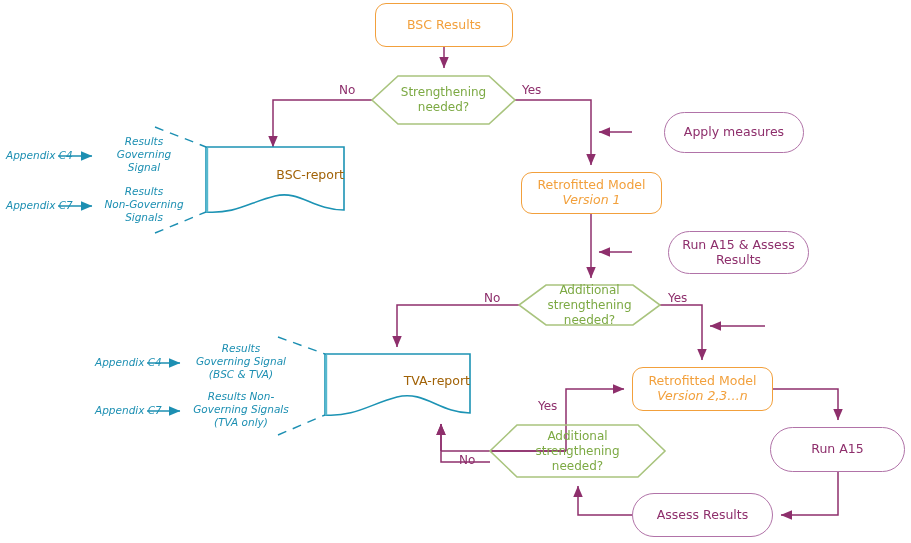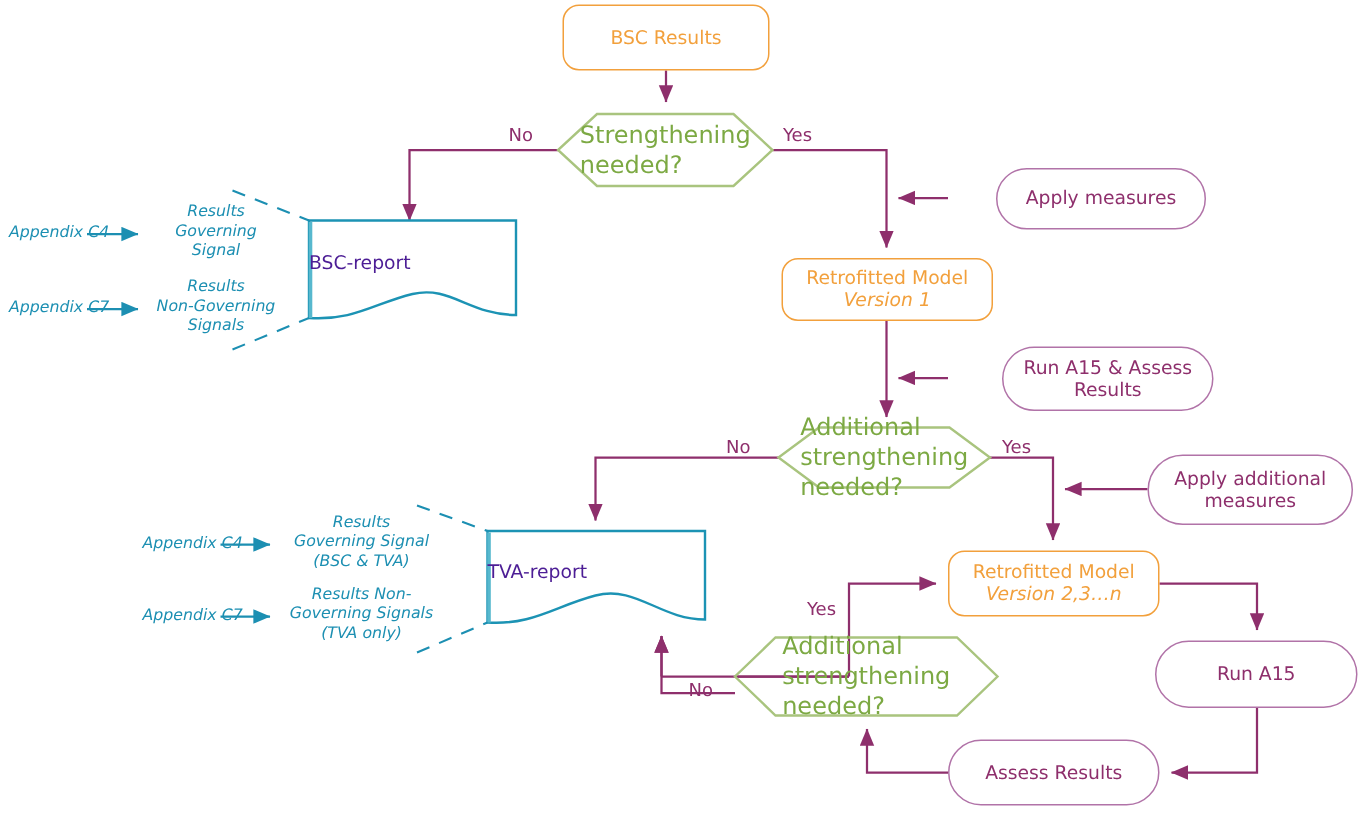--- a/index.html
+++ b/index.html
@@ -2,22 +2,22 @@
 <html><head>
 <meta charset="utf-8">
 <style>
   html,body{margin:0;padding:0;background:#ffffff;}
   body{font-family:"DejaVu Sans", sans-serif;}
   #stage{position:relative;width:911px;height:543px;overflow:hidden;background:#fff;padding-left:34px;}
   #wires{position:absolute;left:0;top:0;width:911px;height:543px;}
   .node{position:absolute;box-sizing:border-box;display:flex;align-items:center;justify-content:center;text-align:center;line-height:1.18;}
   .rrect{border:1.6px solid #F2A03C;border-radius:11px;color:#F2A03C;font-size:12.5px;}
   .pill{border:1.5px solid #B173A8;border-radius:999px;color:#8E2F6C;font-size:12.5px;}
-  .hexlabel{position:absolute;left:0;top:0;width:100%;height:100%;display:flex;align-items:center;justify-content:center;color:#7CA943;font-size:16px;line-height:1.25;}
-  .doclabel{position:absolute;display:flex;align-items:center;justify-content:flex-start;color:#4c1d95;font-size:12.5px;}
+  .hexlabel{position:absolute;left:0;top:0;width:100%;height:100%;display:flex;align-items:center;justify-content:center;text-align:center;color:#7CA943;font-size:12px;line-height:1.25;}
+  .doclabel{position:absolute;display:flex;align-items:center;justify-content:flex-end;color:#a16207;font-size:12.5px;}
   .edgelabel{position:absolute;color:#8E2F6C;font-size:12px;white-space:nowrap;}
   .ann{position:absolute;color:#1C8FB2;font-size:10.5px;font-style:italic;line-height:1.22;white-space:pre-line;}
   .ann.center{text-align:center;}
   .ital{font-style:italic;}
   .nline{display:block;}
 </style>
 </head>
 <body>
 
 <div id="stage">
@@ -138,26 +138,20 @@
   </div>
 
   <div class="hexlabel" style="left:519px;top:285px;width:141px;height:40px;">
     <span>
       <span class="nline">Additional</span>
       <span class="nline">strengthening</span>
       <span class="nline">needed?</span>
     </span>
   </div>
 
-  <div class="node pill" style="left:765px;top:303px;width:137px;height:47px;">
-    <span>
-      <span class="nline">Apply  additional</span>
-      <span class="nline">measures</span>
-    </span>
-  </div>
 
   <div class="node rrect" style="left:632px;top:367px;width:141px;height:44px;">
     <span>
       <span class="nline">Retrofitted Model</span>
       <span class="nline ital">Version 2,3…n</span>
     </span>
   </div>
 
   <div class="node pill" style="left:770px;top:427px;width:135px;height:45px;">
     <span>Run A15</span>

